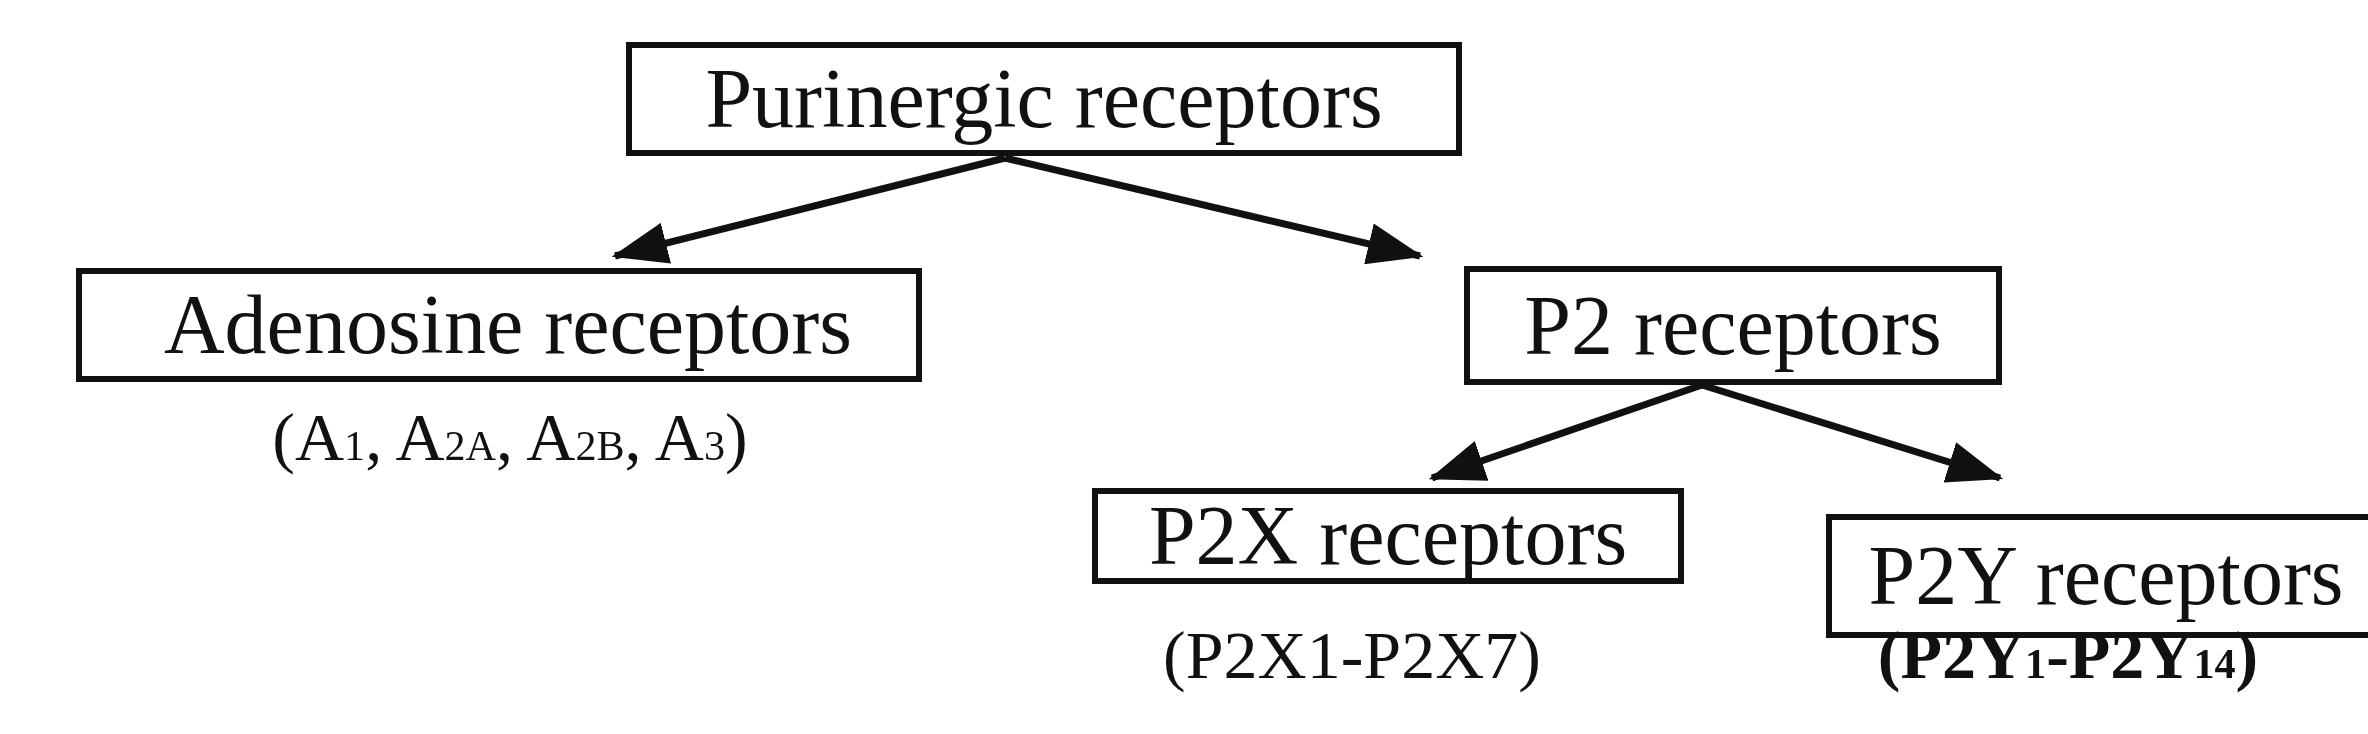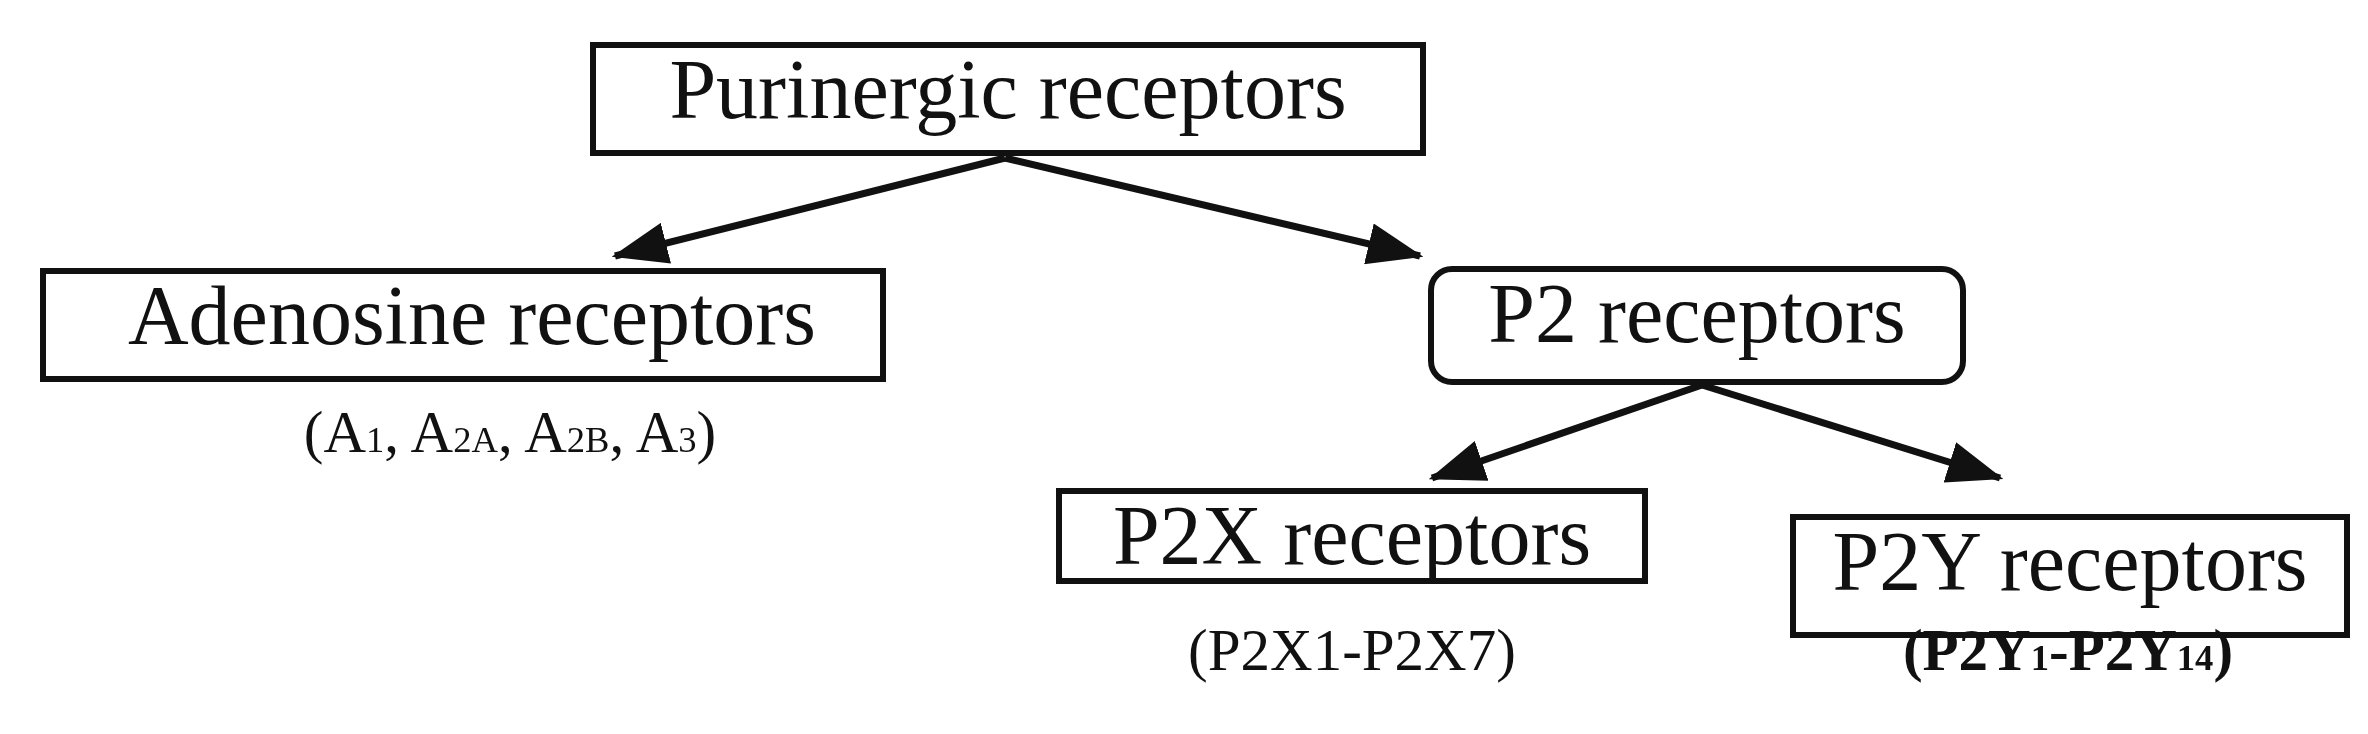--- a/index.html
+++ b/index.html
@@ -30,37 +30,38 @@
   svg.arrows line {
     stroke: var(--ink);
     stroke-width: 7;
   }
   svg.arrows .head { fill: var(--ink); }
   .node {
     position: absolute;
     border: 6px solid var(--ink);
     background: var(--paper);
     display: flex;
-    align-items: flex-start;
+    align-items: center;
     justify-content: center;
+    margin-left: 36px;
   }
   .box-label {
     font-size: 84px;
     line-height: 1;
     white-space: nowrap;
     color: var(--ink);
   }
   .node-purinergic { left: 590px; top: 42px;  width: 836px; height: 114px; }
   .node-adenosine  { left: 40px;  top: 268px; width: 846px; height: 114px; padding-left: 18px; }
-  .node-p2         { left: 1428px; top: 266px; width: 538px; height: 119px; border-radius: 24px; }
+  .node-p2         { left: 1428px; top: 266px; width: 538px; height: 119px; }
   .node-p2x        { left: 1056px; top: 488px; width: 592px; height: 96px; }
   .node-p2y        { left: 1790px; top: 514px; width: 560px; height: 124px; }
   .subtypes {
     position: absolute;
-    font-size: 59px;
+    font-size: 68px;
     line-height: 1.1;
     white-space: nowrap;
     text-align: center;
     color: var(--ink);
   }
   .sub-adenosine { left: 150px;  top: 400px; width: 720px; }
   .sub-p2x       { left: 1056px; top: 618px; width: 592px; }
   .sub-p2y       { left: 1788px; top: 618px; width: 560px; font-weight: bold; }
   .subscr { font-size: 0.62em; }
 </style>

